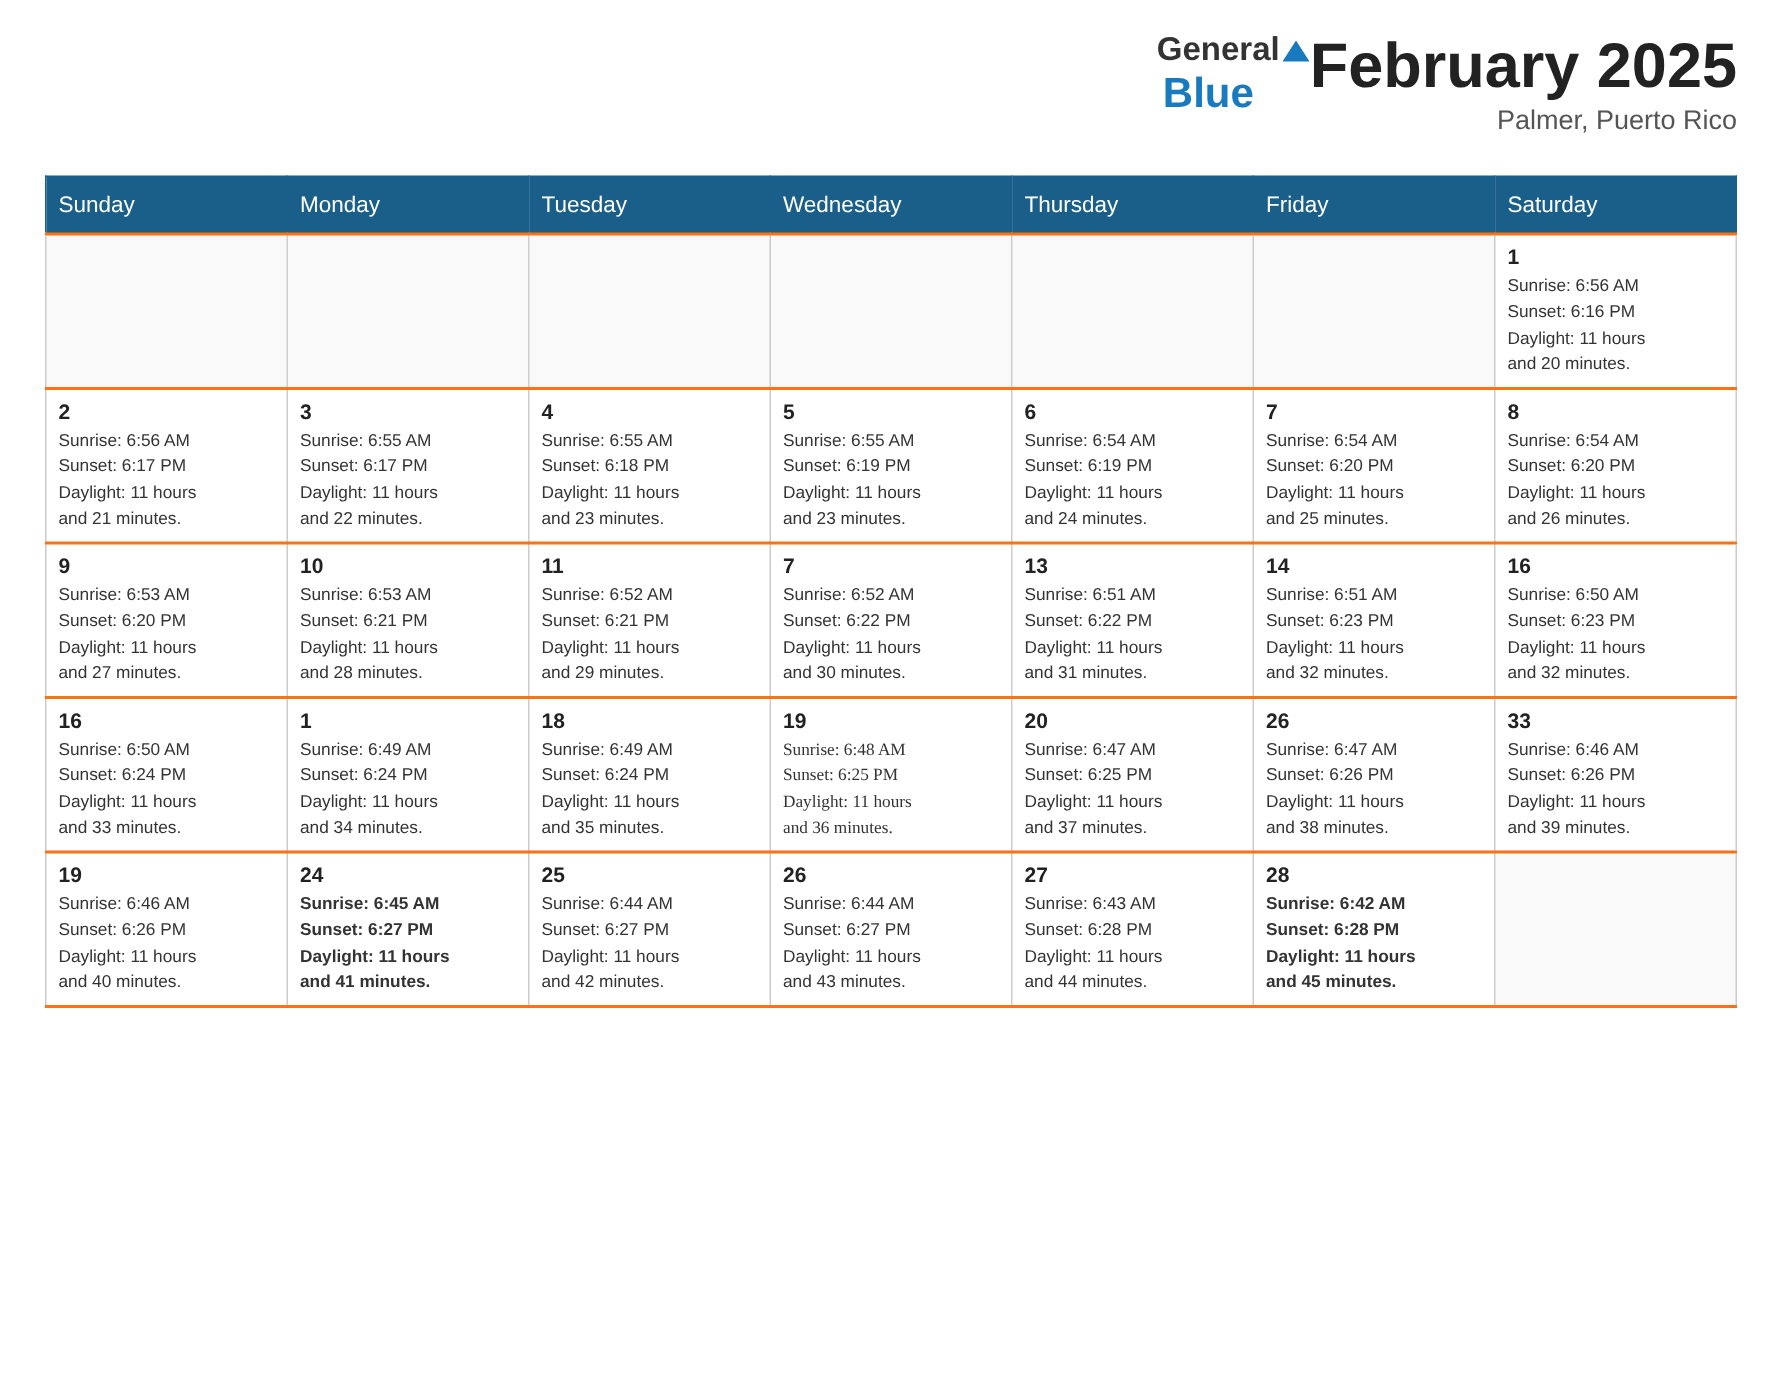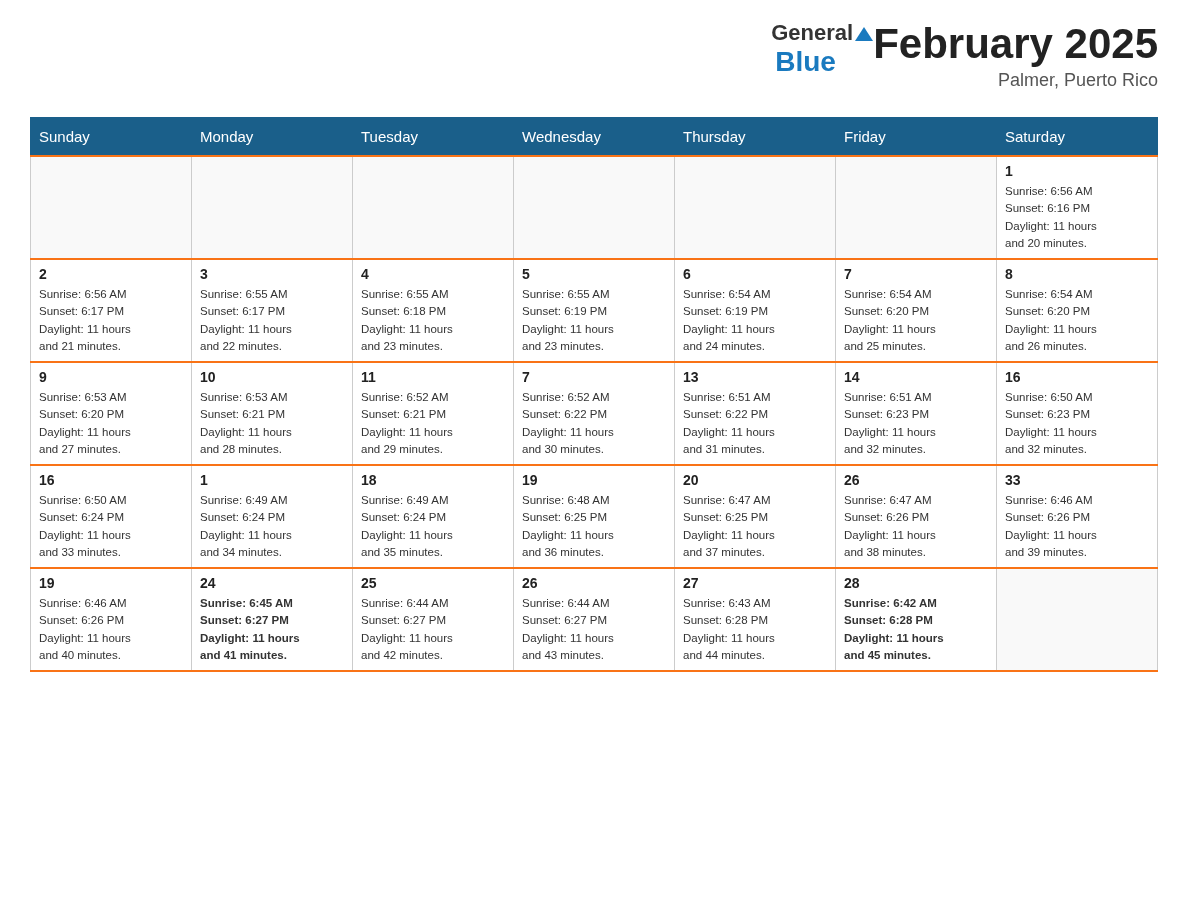--- a/index.html
+++ b/index.html
@@ -247,21 +247,21 @@
         </td>
         <td>
           <span class="day-number">18</span>
           <div class="day-info" style="white-space: pre-line;">Sunrise: 6:49 AM
 Sunset: 6:24 PM
 Daylight: 11 hours
 and 35 minutes.</div>
         </td>
         <td>
           <span class="day-number">19</span>
-          <div class="day-info" style="white-space: pre-line;">Sunrise: 6:48 AM
+          <div class="day-info" style="white-space: pre-line; font-family: Liberation Serif, serif;">Sunrise: 6:48 AM
 Sunset: 6:25 PM
 Daylight: 11 hours
 and 36 minutes.</div>
         </td>
         <td>
           <span class="day-number">20</span>
           <div class="day-info" style="white-space: pre-line;">Sunrise: 6:47 AM
 Sunset: 6:25 PM
 Daylight: 11 hours
 and 37 minutes.</div>

